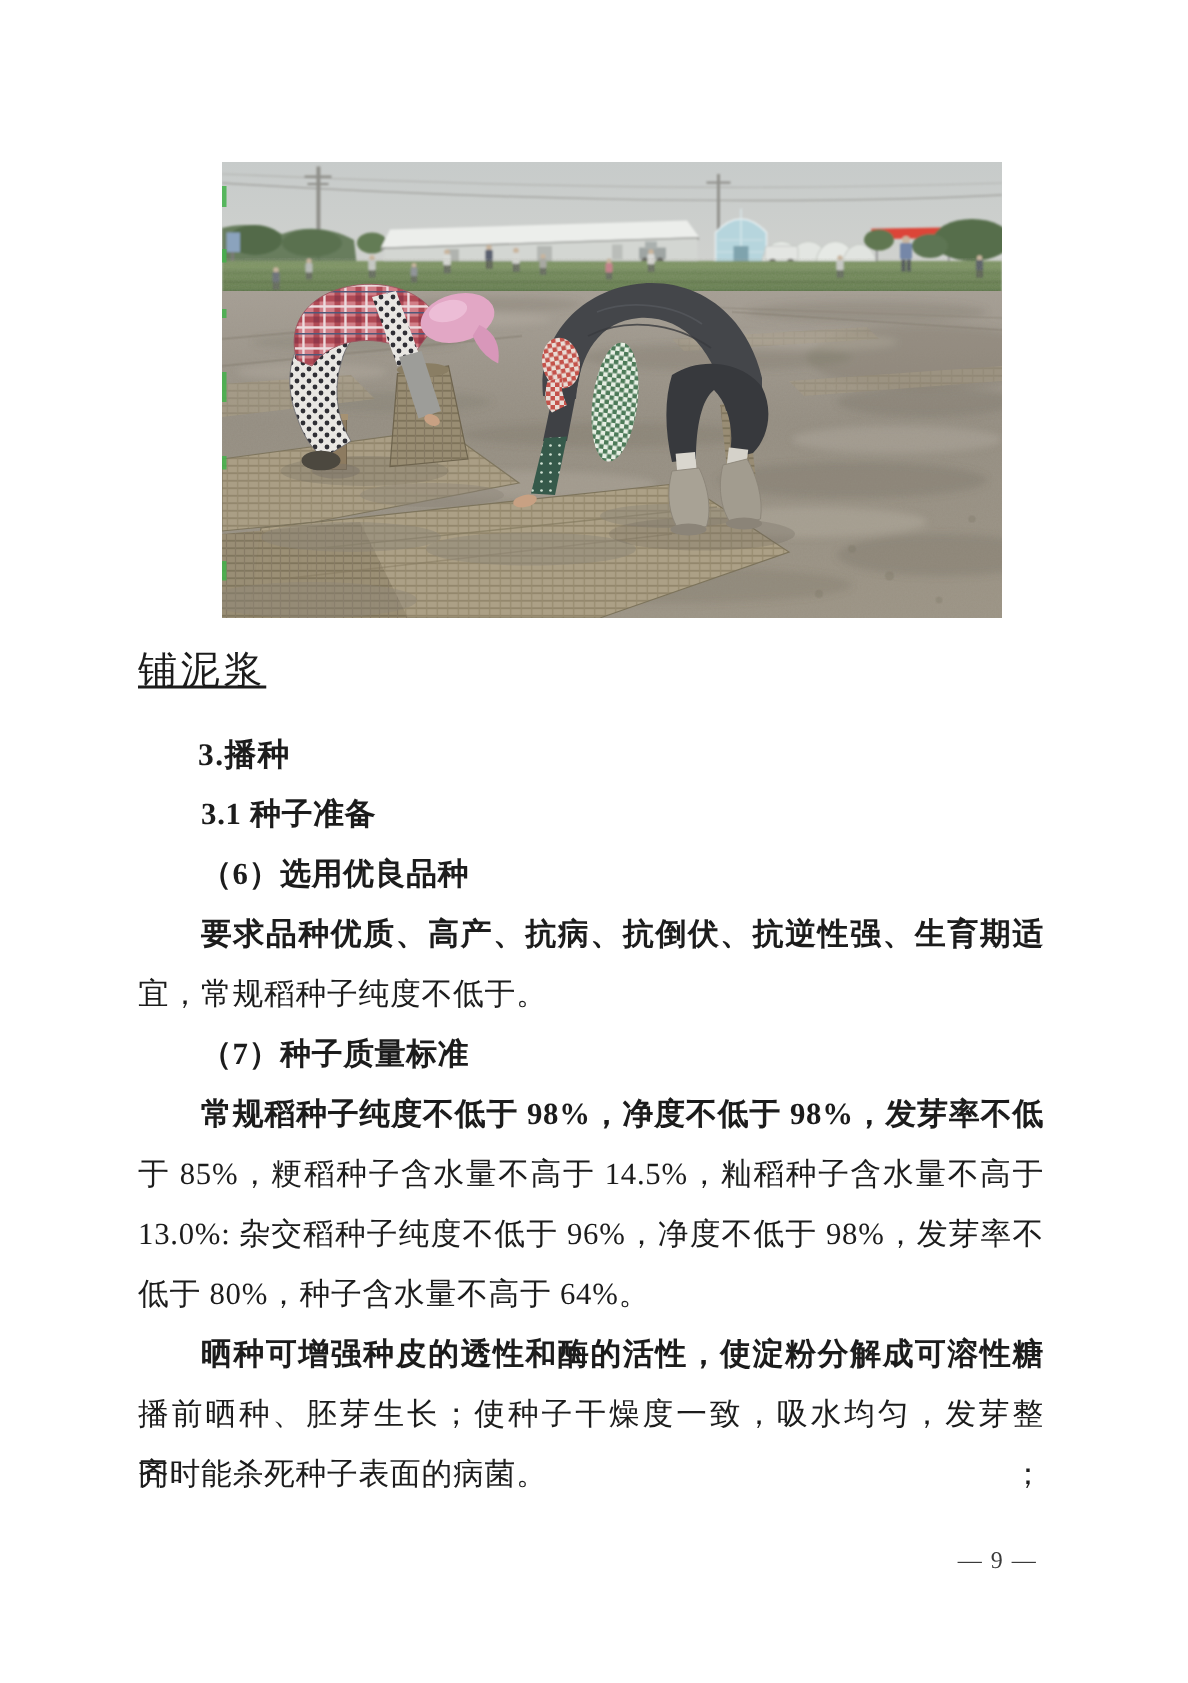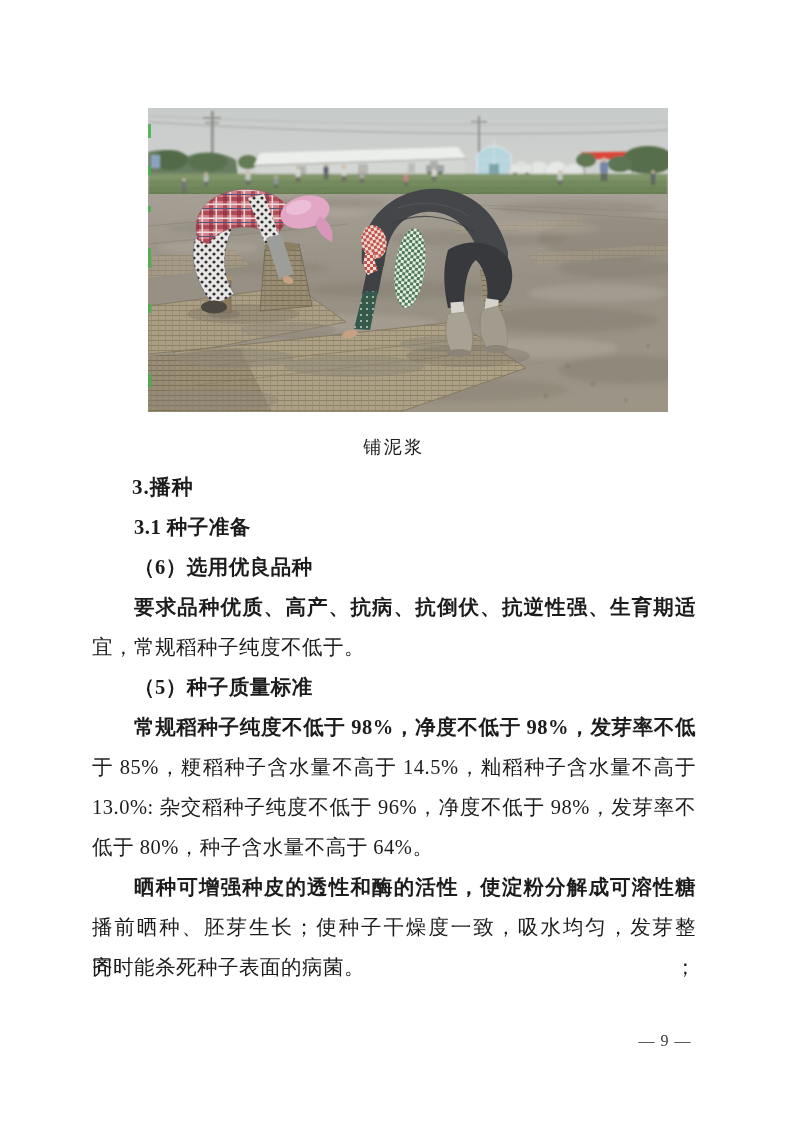--- a/index.html
+++ b/index.html
@@ -6,29 +6,29 @@
   .page{
     position:relative;width:792px;height:1122px;background:#ffffff;
     font-family:"Liberation Serif","DejaVu Serif",serif;color:#1c1c1c;overflow:hidden;
   }
   .photo{
     position:absolute;left:148px;top:108px;width:520px;height:304px;margin:0;
   }
   .photo svg{display:block;width:100%;height:100%;}
   .caption{
     position:absolute;left:92px;top:427px;width:604px;height:40px;line-height:40px;
-    text-align:center;font-size:18px;letter-spacing:2.5px;
+    text-align:left;font-size:26px;letter-spacing:2.5px;text-decoration:underline;
   }
   .body-text{
     position:absolute;left:92px;top:467px;width:604px;
   }
   .line{
     height:40px;line-height:40px;font-size:20.5px;letter-spacing:0.5px;white-space:normal;
   }
-  .line.heading{font-weight:bold;font-size:21px;padding-left:40px;letter-spacing:1px;}
+  .line.heading{font-weight:bold;font-size:21px;padding-left:40px;letter-spacing:1px;margin-top:16px;}
   .line.indent{padding-left:42px;font-weight:bold;}
   .line.just{text-align:justify;text-align-last:justify;}
   .footer{
     position:absolute;left:630px;top:1029px;width:70px;height:24px;line-height:24px;
     text-align:center;font-size:16px;letter-spacing:1px;color:#3a3a3a;
   }
 </style>
 </head>
 <body>
 
@@ -349,21 +349,21 @@
   </figure>
 
   <div class="caption">铺泥浆</div>
 
   <div class="body-text">
       <div class="line heading">3.播种</div>
       <div class="line indent">3.1 种子准备</div>
       <div class="line indent">（6）选用优良品种</div>
       <div class="line indent just">要求品种优质、高产、抗病、抗倒伏、抗逆性强、生育期适</div>
       <div class="line flush">宜，常规稻种子纯度不低于。</div>
-      <div class="line indent">（5）种子质量标准</div>
+      <div class="line indent">（7）种子质量标准</div>
       <div class="line indent just">常规稻种子纯度不低于 98%，净度不低于 98%，发芽率不低</div>
       <div class="line flush just">于 85%，粳稻种子含水量不高于 14.5%，籼稻种子含水量不高于</div>
       <div class="line flush just">13.0%: 杂交稻种子纯度不低于 96%，净度不低于 98%，发芽率不</div>
       <div class="line flush">低于 80%，种子含水量不高于 64%。</div>
       <div class="line indent just">晒种可增强种皮的透性和酶的活性，使淀粉分解成可溶性糖</div>
       <div class="line flush just">播前晒种、胚芽生长；使种子干燥度一致，吸水均匀，发芽整齐；</div>
       <div class="line flush">同时能杀死种子表面的病菌。</div>
     </div>
 
   <div class="footer">— 9 —</div>

